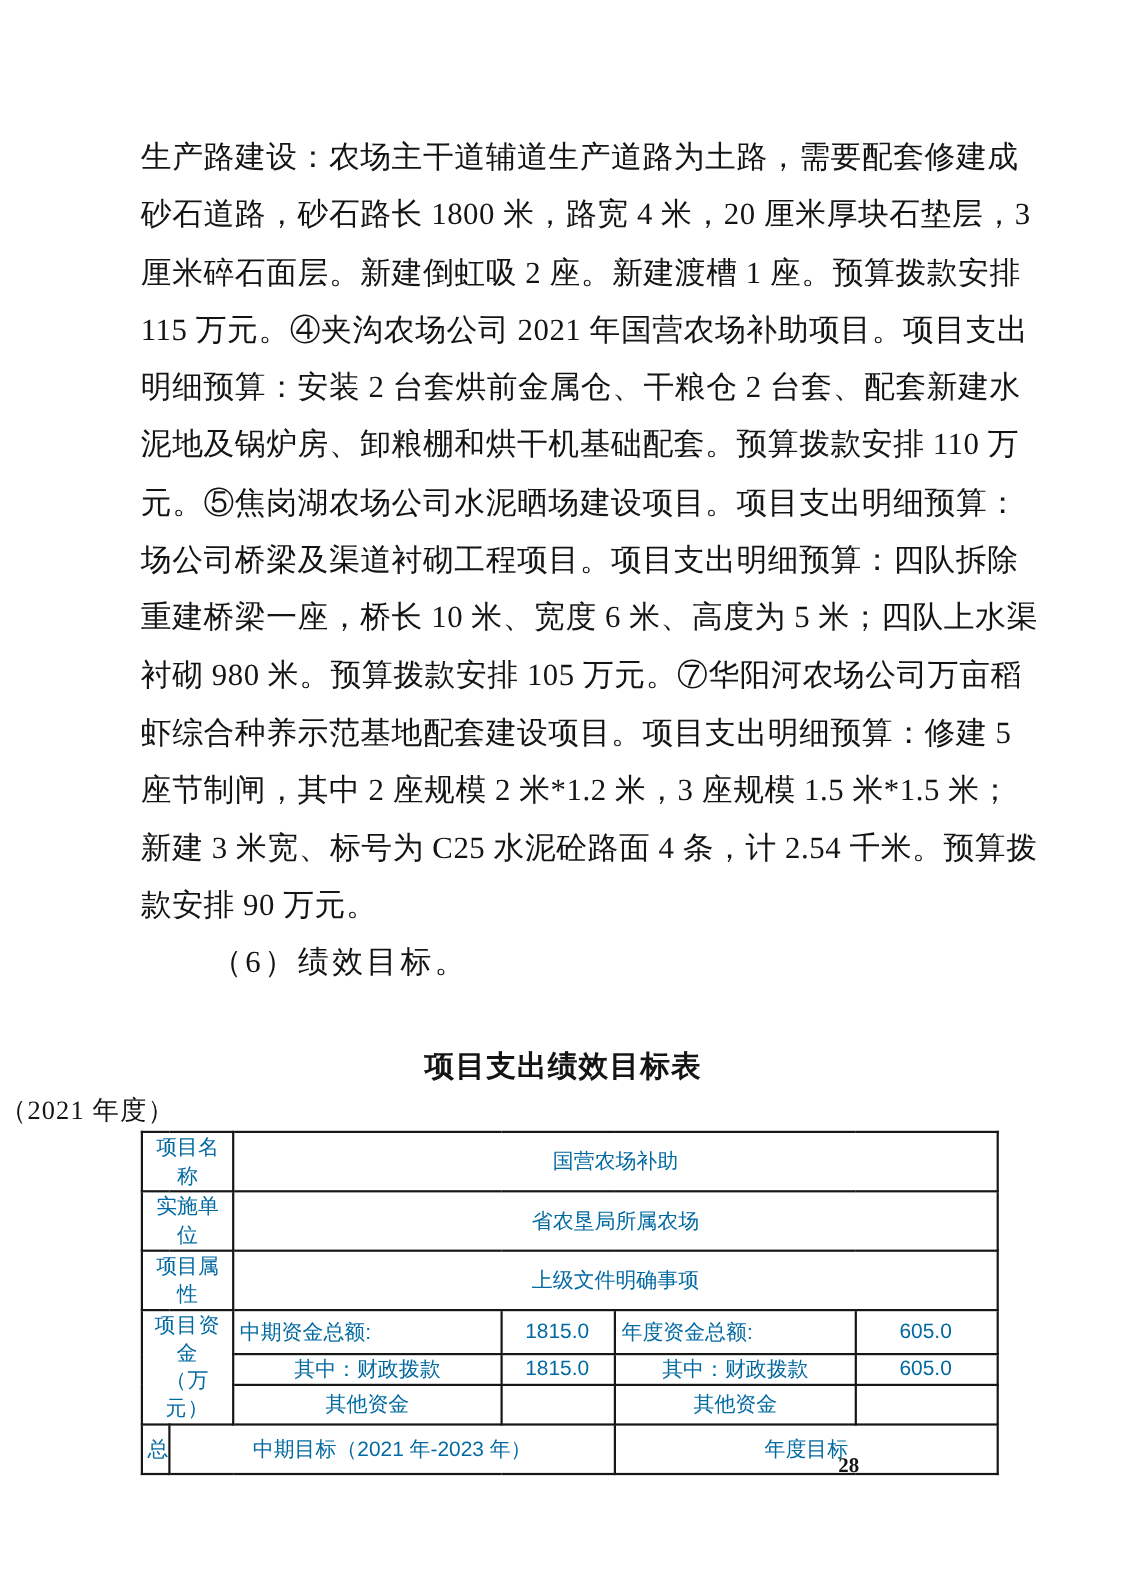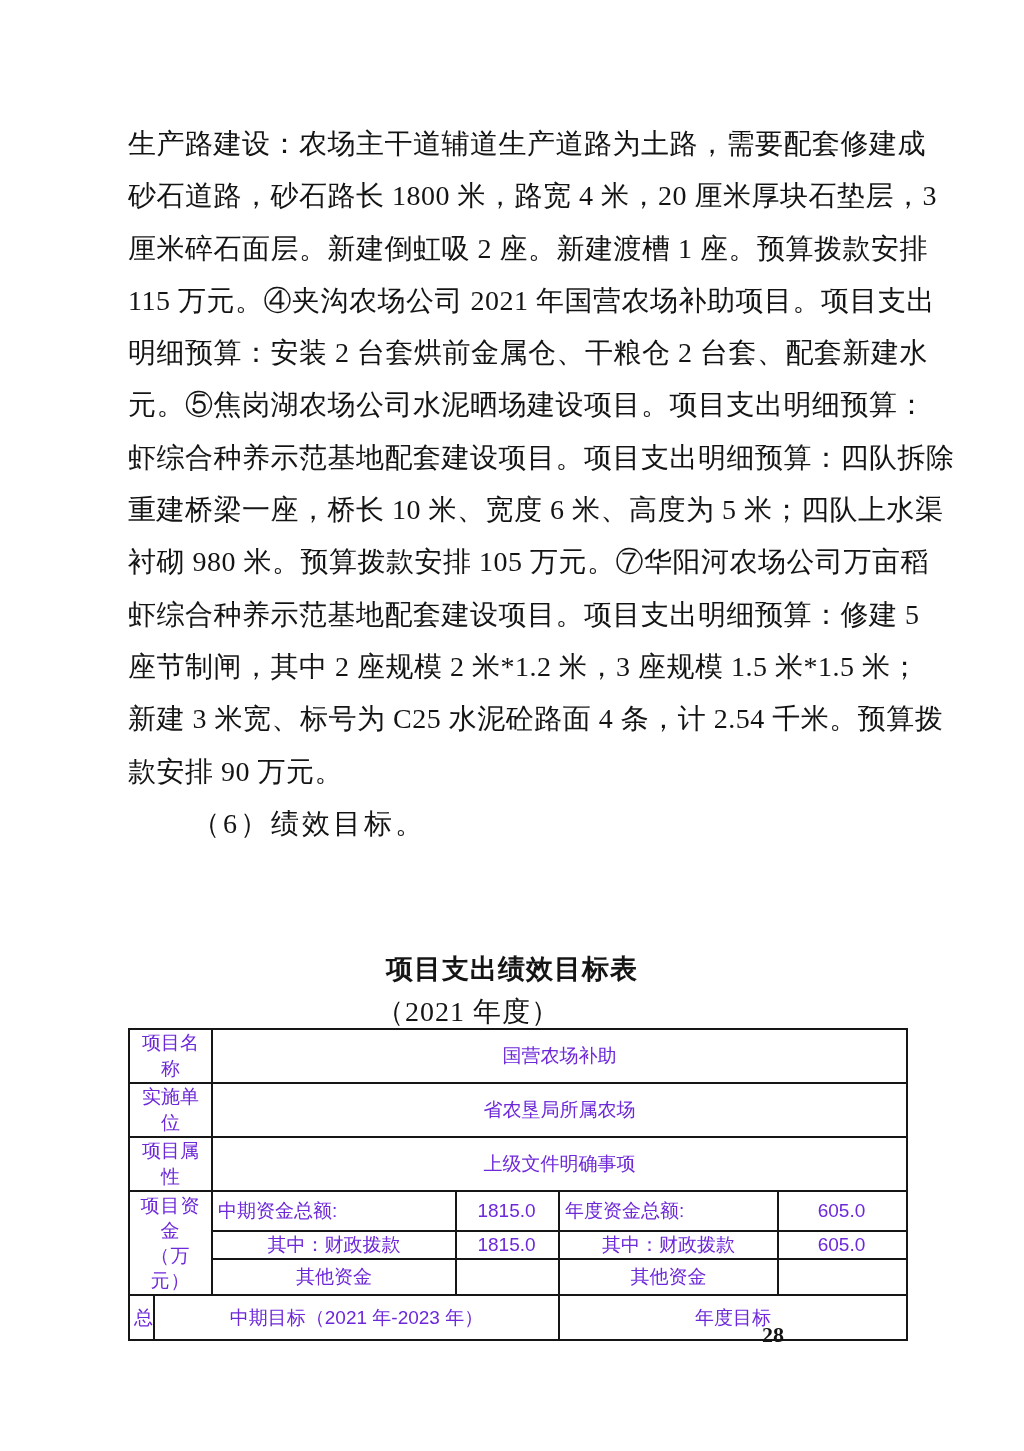--- a/index.html
+++ b/index.html
@@ -44,67 +44,68 @@
     left:0; top:951px; width:1024px;
     text-align:center;
     font-family:Liberation Sans, sans-serif;
     font-weight:bold;
     font-size:27px;
     letter-spacing:1px;
   }
   .doc-subtitle{
     position:absolute;
     left:0; top:993px; width:936px;
-    text-align:center;
-    font-size:28px;
+    text-align:left;
+    font-size:24px;
     letter-spacing:1px;
   }
   
   table.perf{
     position:absolute;
     left:128px; top:1028px;
     width:778px;
     border-collapse:collapse;
     table-layout:fixed;
     font-family:"Liberation Sans", sans-serif;
     font-size:19px;
-    color:#6d28d9;
+    color:#0369a1;
   }
   table.perf td{
     border:2px solid #161616;
     padding:0 4px;
     text-align:center;
     vertical-align:middle;
     overflow:hidden;
   }
   table.perf td.lft{ text-align:left; padding-left:5px; }
   table.perf td.rgt{ padding-right:6px; }
   table.perf td.two-line{ line-height:25px; letter-spacing:1px;border-radius:24px; }
   
   .page-number{
     position:absolute;
     left:762px; top:1322px;
-    font-size:22px;
+    font-size:19px;
     font-weight:bold;
     font-family:"Liberation Serif", serif;
   }
 </style>
 </head>
 <body>
 
 <div class="page">
 
   <div class="body-block">
     <div class="bline">生产路建设：农场主干道辅道生产道路为土路，需要配套修建成</div>
     <div class="bline">砂石道路，砂石路长 1800 米，路宽 4 米，20 厘米厚块石垫层，3</div>
     <div class="bline">厘米碎石面层。新建倒虹吸 2 座。新建渡槽 1 座。预算拨款安排</div>
     <div class="bline">115 万元。④夹沟农场公司 2021 年国营农场补助项目。项目支出</div>
     <div class="bline">明细预算：安装 2 台套烘前金属仓、干粮仓 2 台套、配套新建水</div>
+    <div class="bline">泥地及锅炉房、卸粮棚和烘干机基础配套。预算拨款安排 110 万</div>
     <div class="bline">元。⑤焦岗湖农场公司水泥晒场建设项目。项目支出明细预算：</div>
-    <div class="bline">虾综合种养示范基地配套建设项目。项目支出明细预算：四队拆除</div>
+    <div class="bline">场公司桥梁及渠道衬砌工程项目。项目支出明细预算：四队拆除</div>
     <div class="bline">重建桥梁一座，桥长 10 米、宽度 6 米、高度为 5 米；四队上水渠</div>
     <div class="bline">衬砌 980 米。预算拨款安排 105 万元。⑦华阳河农场公司万亩稻</div>
     <div class="bline">虾综合种养示范基地配套建设项目。项目支出明细预算：修建 5</div>
     <div class="bline">座节制闸，其中 2 座规模 2 米*1.2 米，3 座规模 1.5 米*1.5 米；</div>
     <div class="bline">新建 3 米宽、标号为 C25 水泥砼路面 4 条，计 2.54 千米。预算拨</div>
     <div class="bline nojust">款安排 90 万元。</div>
     <div class="bline indent">（6）绩效目标。</div>
   </div>
 
   <div class="doc-title">项目支出绩效目标表</div>

